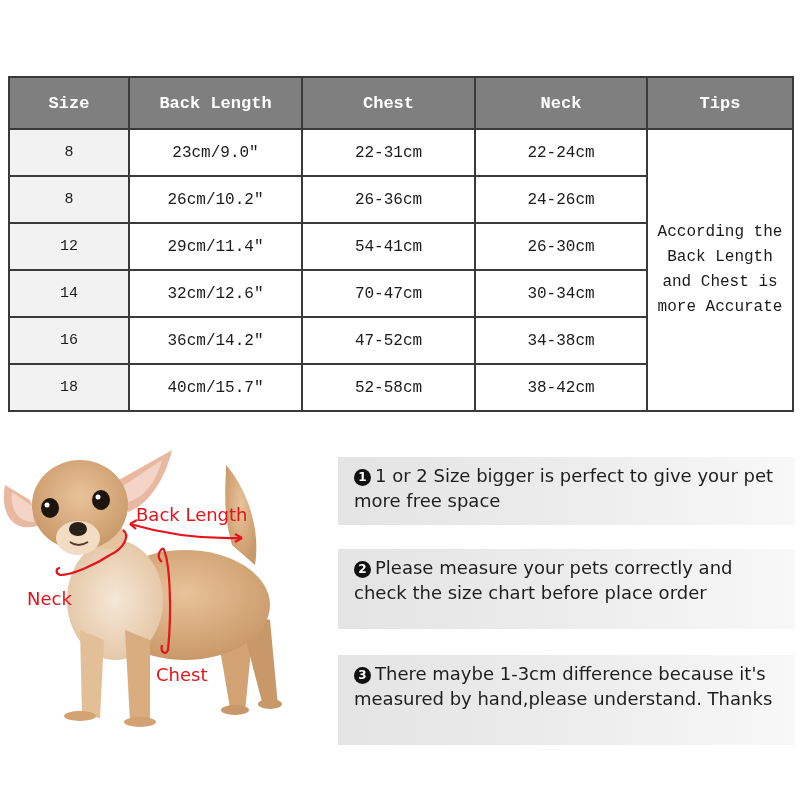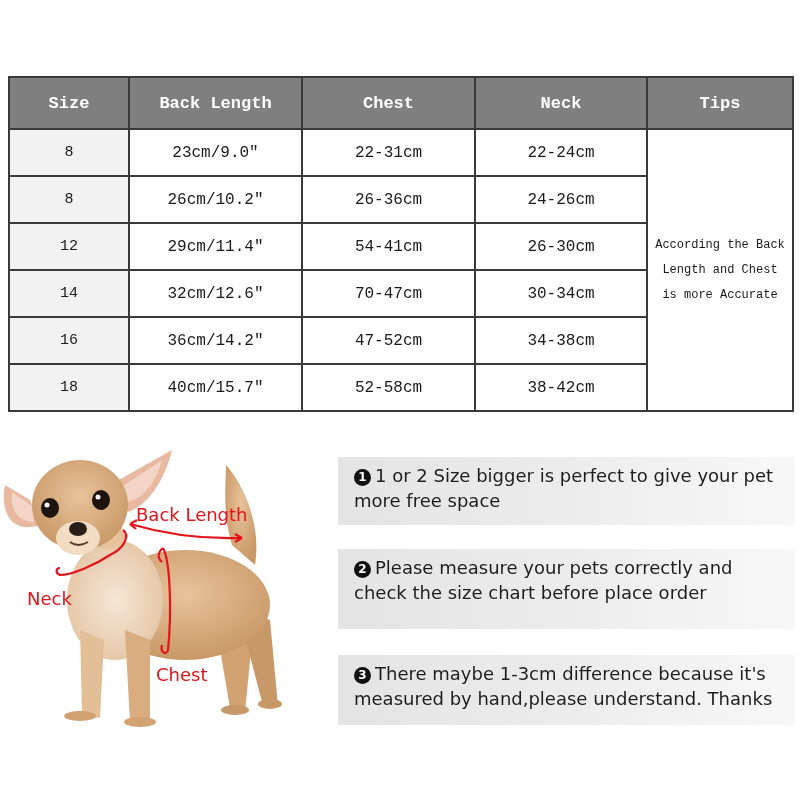--- a/index.html
+++ b/index.html
@@ -14,39 +14,39 @@
     margin-top: 14px;
   }
   .size-table th, .size-table td {
     border: 2px solid #3a3a3a; text-align: center; vertical-align: middle; padding: 0;
   }
   .size-table th {
     background: #7f7f7f; color: #ffffff; font-weight: bold; font-size: 17px; height: 50px;
   }
   .size-table td { height: 45px; font-size: 16px; color: #1a1a1a; background: #ffffff; }
   .size-table td.size-cell { background: #f2f2f2; font-size: 15px; }
-  .size-table td.tips-cell { font-size: 12px; line-height: 25px; padding: 0 6px; }
+  .size-table td.tips-cell { font-size: 16px; line-height: 25px; padding: 0 6px; }
 
   .dog-area { position: absolute; left: 0; top: 440px; width: 300px; height: 300px; }
 
   .note {
     position: absolute; left: 338px; width: 457px;
     background: linear-gradient(to right, #e4e4e4 0%, #ececec 50%, #f8f8f8 100%);
     font-family: "DejaVu Sans", sans-serif; font-size: 18px; color: #1e1e1e;
     line-height: 25px; box-sizing: border-box; padding: 6px 10px 6px 16px;
   }
   .note .num {
     display: inline-block; width: 17px; height: 17px; border-radius: 50%;
     background: #111; color: #fff; font-size: 12px; font-weight: bold;
     text-align: center; line-height: 17px; margin-right: 4px; vertical-align: 1px;
     font-family: "DejaVu Sans", sans-serif;
   }
   .note1 { top: 457px; height: 68px; }
   .note2 { top: 549px; height: 80px; }
-  .note3 { top: 655px; height: 70px; }
+  .note3 { top: 655px; height: 90px; }
 </style>
 </head>
 <body>
 
 <table class="size-table">
   <colgroup>
     <col style="width:120px">
       <col style="width:173px">
       <col style="width:173px">
       <col style="width:172px">

